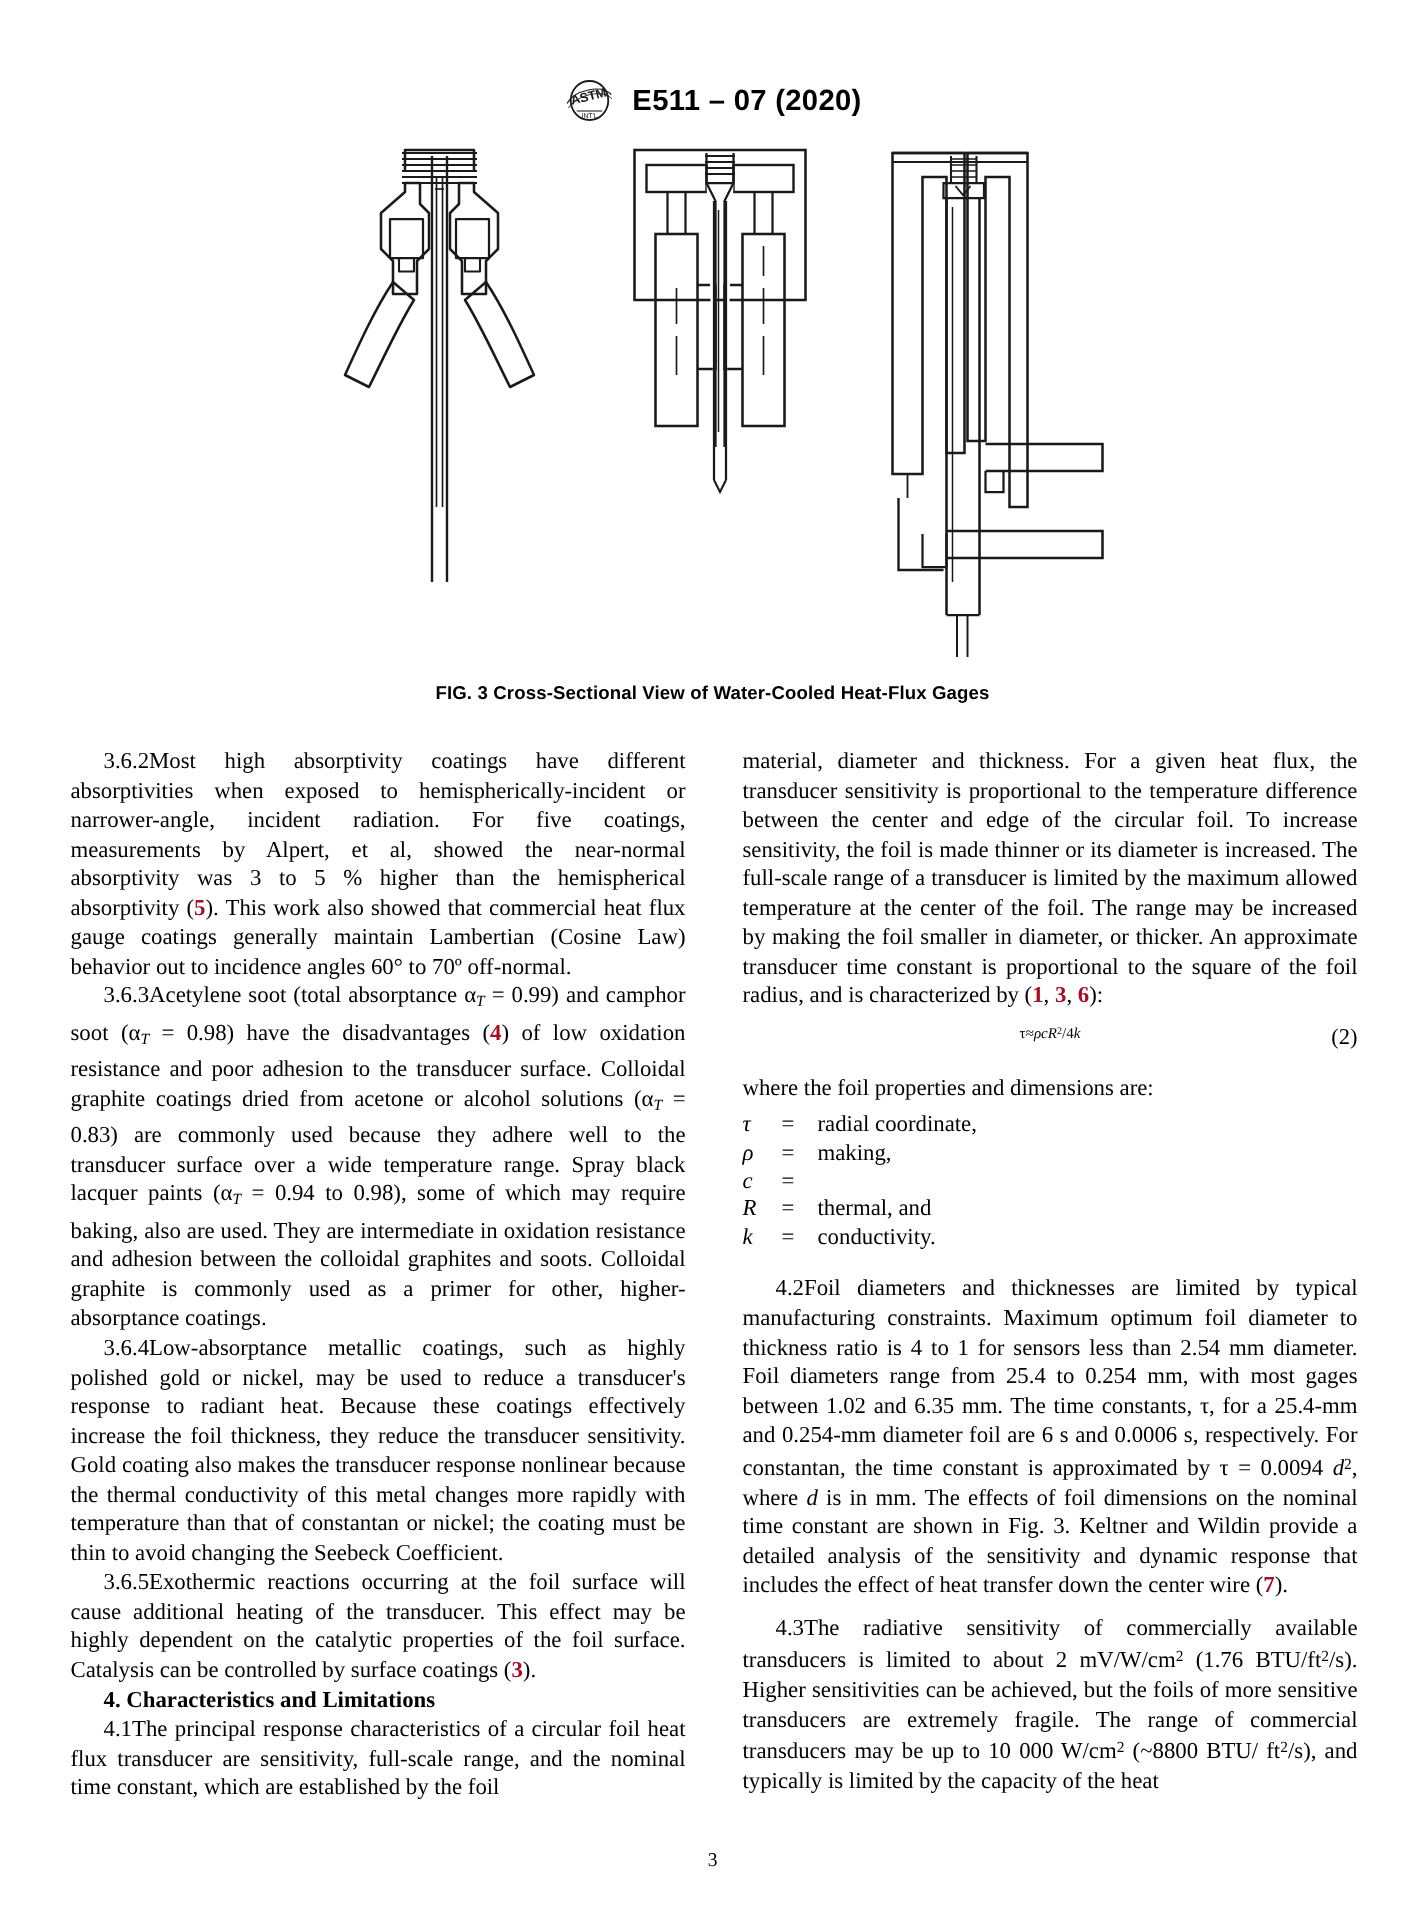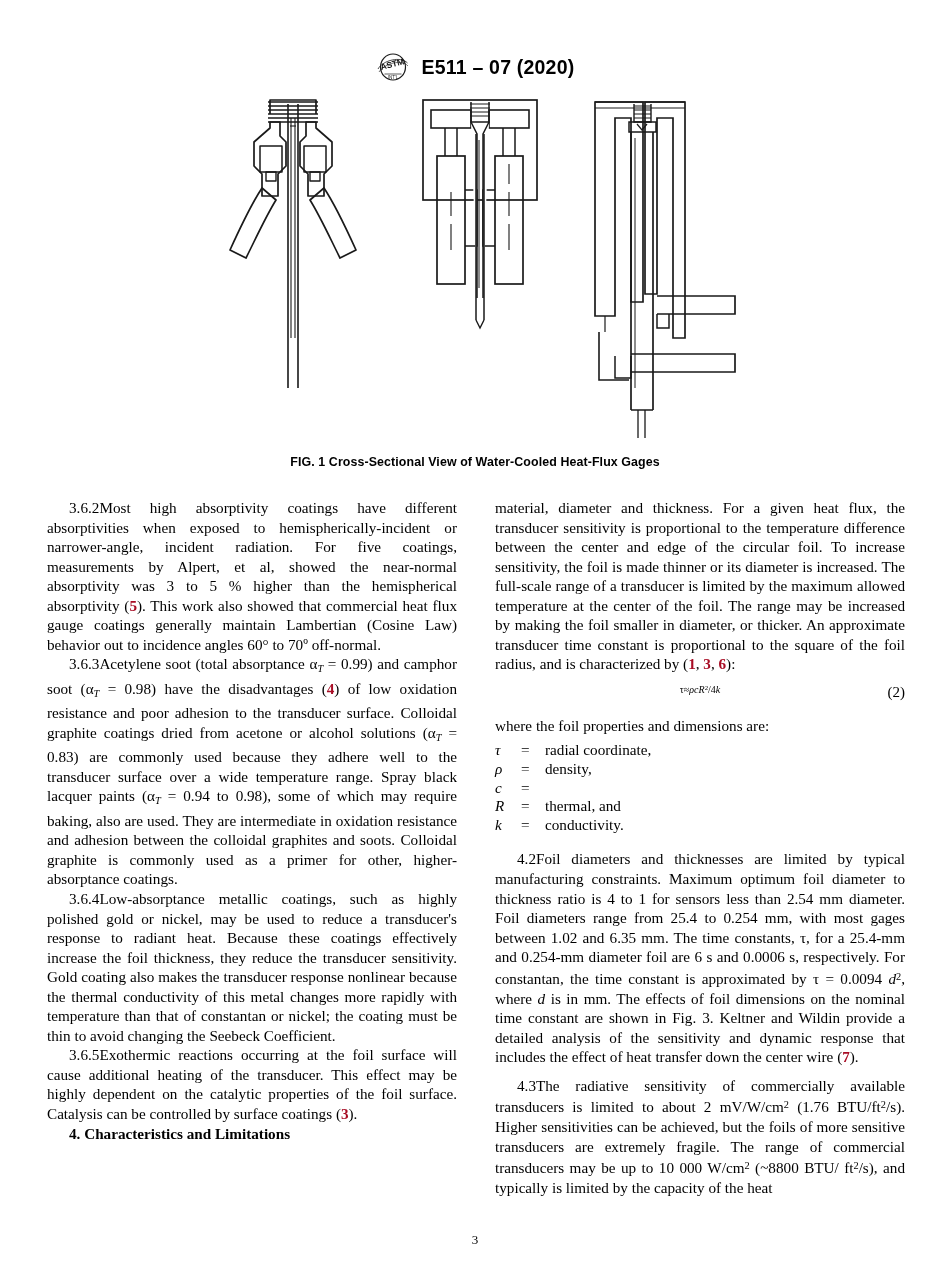--- a/index.html
+++ b/index.html
@@ -273,36 +273,37 @@
           <path d="M46 266 L150 266 L150 284 L46 284" fill="none"></path>
           <path d="M30 268 L30 290 L46 290 L46 268" fill="none" stroke-width="1.5"></path>
 
           <path d="M14 244 L14 292 L44 292" fill="none" stroke-width="1.6"></path>
           <path d="M20 228 L20 244" stroke-width="1.2"></path>
         </g>
       </svg>
     </div>
   </div>
 
-  <div class="fig-caption">FIG. 1 Cross-Sectional View of Water-Cooled Heat-Flux Gages</div>
+  <div class="fig-caption">FIG. 3 Cross-Sectional View of Water-Cooled Heat-Flux Gages</div>
 
   <div class="columns">
 
     <div class="col">
 
       <p class="para"><span>3.6.2</span><span>Most high absorptivity coatings have different absorptivities when exposed to hemispherically-incident or narrower-angle, incident radiation. For five coatings, measurements by Alpert, et al, showed the near-normal absorptivity was 3 to 5 % higher than the hemispherical absorptivity (</span><span class="ref">5</span><span>). This work also showed that commercial heat flux gauge coatings generally maintain Lambertian (Cosine Law) behavior out to incidence angles 60° to 70º off-normal.</span></p>
 
       <p class="para"><span>3.6.3</span><span>Acetylene soot (total absorptance α</span><sub class="v">T</sub><span> = 0.99) and camphor soot (α</span><sub class="v">T</sub><span> = 0.98) have the disadvantages (</span><span class="ref">4</span><span>) of low oxidation resistance and poor adhesion to the transducer surface. Colloidal graphite coatings dried from acetone or alcohol solutions (α</span><sub class="v">T</sub><span> =  0.83) are commonly used because they adhere well to the transducer surface over a wide temperature range. Spray black lacquer paints (α</span><sub class="v">T</sub><span> = 0.94 to 0.98), some of which may require baking, also are used. They are intermediate in oxidation resistance and adhesion between the colloidal graphites and soots. Colloidal graphite is commonly used as a primer for other, higher-absorptance coatings.</span></p>
 
       <p class="para"><span>3.6.4</span><span>Low-absorptance metallic coatings, such as highly polished gold or nickel, may be used to reduce a transducer's response to radiant heat. Because these coatings effectively increase the foil thickness, they reduce the transducer sensitivity. Gold coating also makes the transducer response nonlinear because the thermal conductivity of this metal changes more rapidly with temperature than that of constantan or nickel; the coating must be thin to avoid changing the Seebeck Coefficient.</span></p>
 
       <p class="para"><span>3.6.5</span><span>Exothermic reactions occurring at the foil surface will cause additional heating of the transducer. This effect may be highly dependent on the catalytic properties of the foil surface. Catalysis can be controlled by surface coatings (</span><span class="ref">3</span><span>).</span></p>
 
       <p class="para sec-head">4.  Characteristics and Limitations</p>
 
+      <p class="para"><span>4.1</span><span>The principal response characteristics of a circular foil heat flux transducer are sensitivity, full-scale range, and the nominal time constant, which are established by the foil</span></p>
     </div>
 
     <div class="col">
 
       <p class="para cont"><span>material, diameter and thickness. For a given heat flux, the transducer sensitivity is proportional to the temperature difference between the center and edge of the circular foil. To increase sensitivity, the foil is made thinner or its diameter is increased. The full-scale range of a transducer is limited by the maximum allowed temperature at the center of the foil. The range may be increased by making the foil smaller in diameter, or thicker. An approximate transducer time constant is proportional to the square of the foil radius, and is characterized by (</span><span class="ref">1</span><span>, </span><span class="ref">3</span><span>, </span><span class="ref">6</span><span>):</span></p>
 
       <div class="equation-row">
         <div class="equation"><span>τ</span><span>≈</span><i class="sym">ρ</i><i class="sym">c</i><i class="sym">R</i><sup class="v">2</sup><span>/4</span><i class="sym">k</i></div>
         <div class="eq-num">(2)</div>
       </div>
@@ -311,21 +312,21 @@
 
       <div class="deflist">
         <div class="defrow">
           <span class="defsym">τ</span>
           <span class="defeq">=</span>
           <span class="defdesc">radial coordinate,</span>
         </div>
         <div class="defrow">
           <span class="defsym">ρ</span>
           <span class="defeq">=</span>
-          <span class="defdesc">density,</span>
+          <span class="defdesc">making,</span>
         </div>
         <div class="defrow">
           <span class="defsym">c</span>
           <span class="defeq">=</span>
         </div>
         <div class="defrow">
           <span class="defsym">R</span>
           <span class="defeq">=</span>
           <span class="defdesc">thermal, and</span>
         </div>

